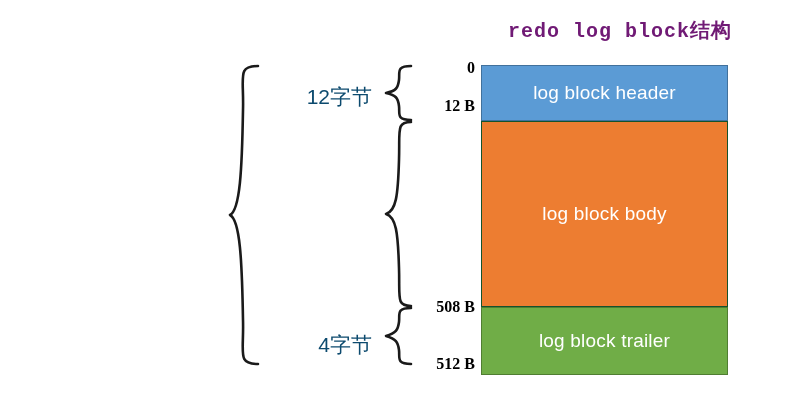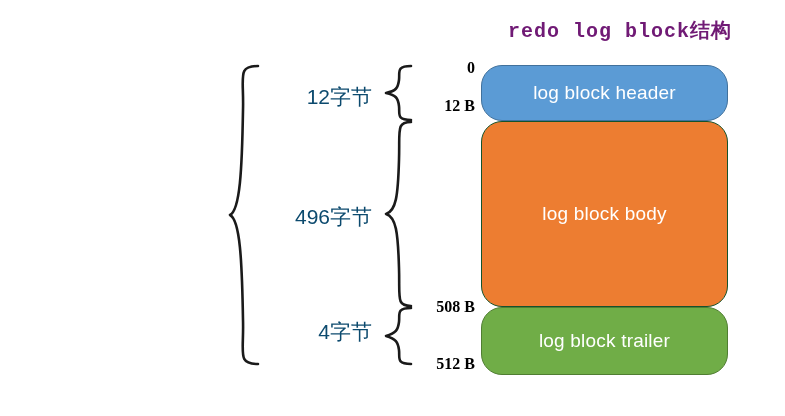--- a/index.html
+++ b/index.html
@@ -37,21 +37,20 @@
     left: 481px;
     width: 247px;
     box-sizing: border-box;
     display: flex;
     align-items: center;
     justify-content: center;
     color: #ffffff;
     font-size: 19px;
     font-family: "Liberation Sans", sans-serif;
     letter-spacing: 0.2px;
-    border-radius: 21px;
   }
   #blk-header {
     top: 65px;
     height: 56px;
     background: #5b9bd5;
     border: 1px solid #41719c;
   }
   #blk-body {
     top: 121px;
     height: 186px;
@@ -97,21 +96,21 @@
     color: #0c4a6e;
     font-family: "Liberation Sans", "DejaVu Sans", sans-serif;
     font-size: 21px;
     font-weight: 400;
     white-space: nowrap;
     text-align: right;
     right: 413px;          
   }
   #seg-12  { top: 83px; }
   #seg-496 { top: 203px; }
-  #seg-4   { top: 318px; margin-left: 24px; }
+  #seg-4   { top: 331px; margin-left: 24px; }
 
   
   #total-label {
     position: absolute;
     left: 28px;
     top: 196px;
     width: 190px;
     text-align: left;
     color: #000000;
     font-family: "Liberation Sans", "DejaVu Sans", sans-serif;
@@ -130,21 +129,20 @@
   <div class="offset" id="off-0">0</div>
   <div class="offset" id="off-12">12 B</div>
   <div class="offset" id="off-508">508 B</div>
   <div class="offset" id="off-512">512 B</div>
 
   <div class="blk" id="blk-header">log block header</div>
   <div class="blk" id="blk-body">log block body</div>
   <div class="blk" id="blk-trailer">log block trailer</div>
 
   <div class="seg-label" id="seg-12">12字节</div>
-  <div class="seg-label" id="seg-496">496字节</div>
   <div class="seg-label" id="seg-4">4字节</div>
 
 
   <svg id="braces" viewBox="0 0 785 416">
     <g fill="none" stroke="#1a1a1a" stroke-width="2.6" stroke-linecap="round" stroke-linejoin="round">
 
       <path d="M 411 66
                C 396 66, 400 72, 399 80
                C 398 88, 396 91, 386 93
                C 396 95, 398 98, 399 106

